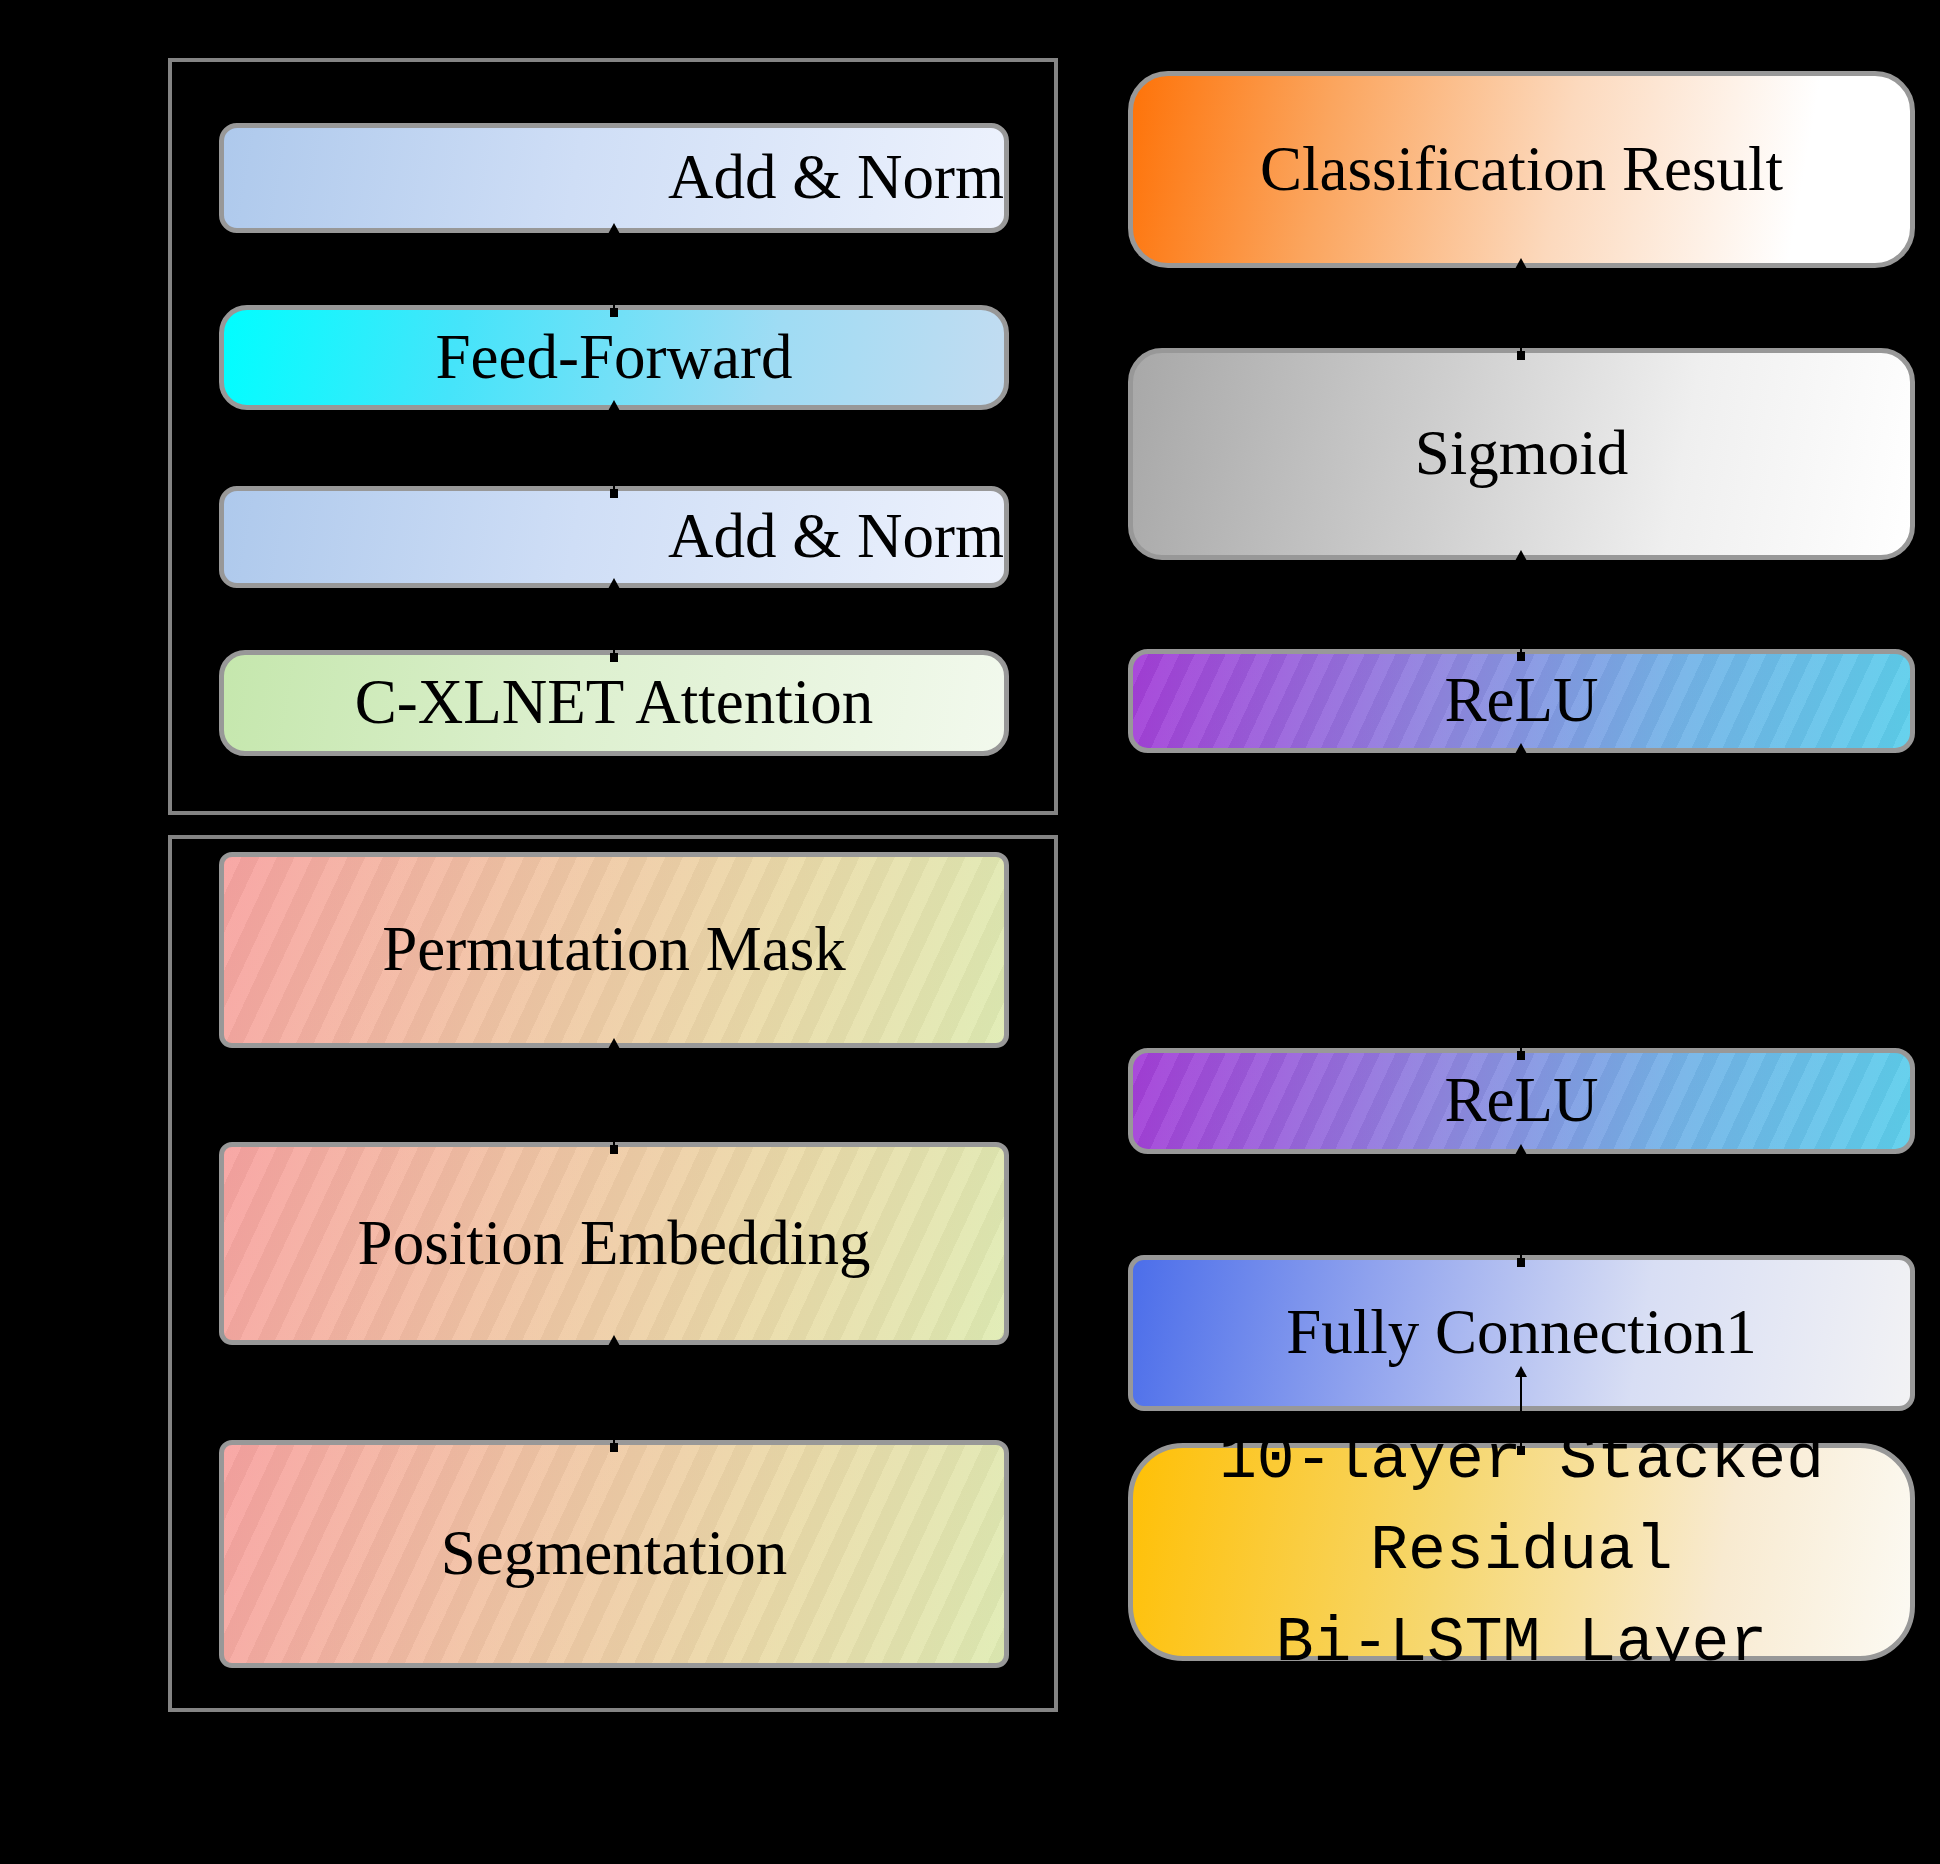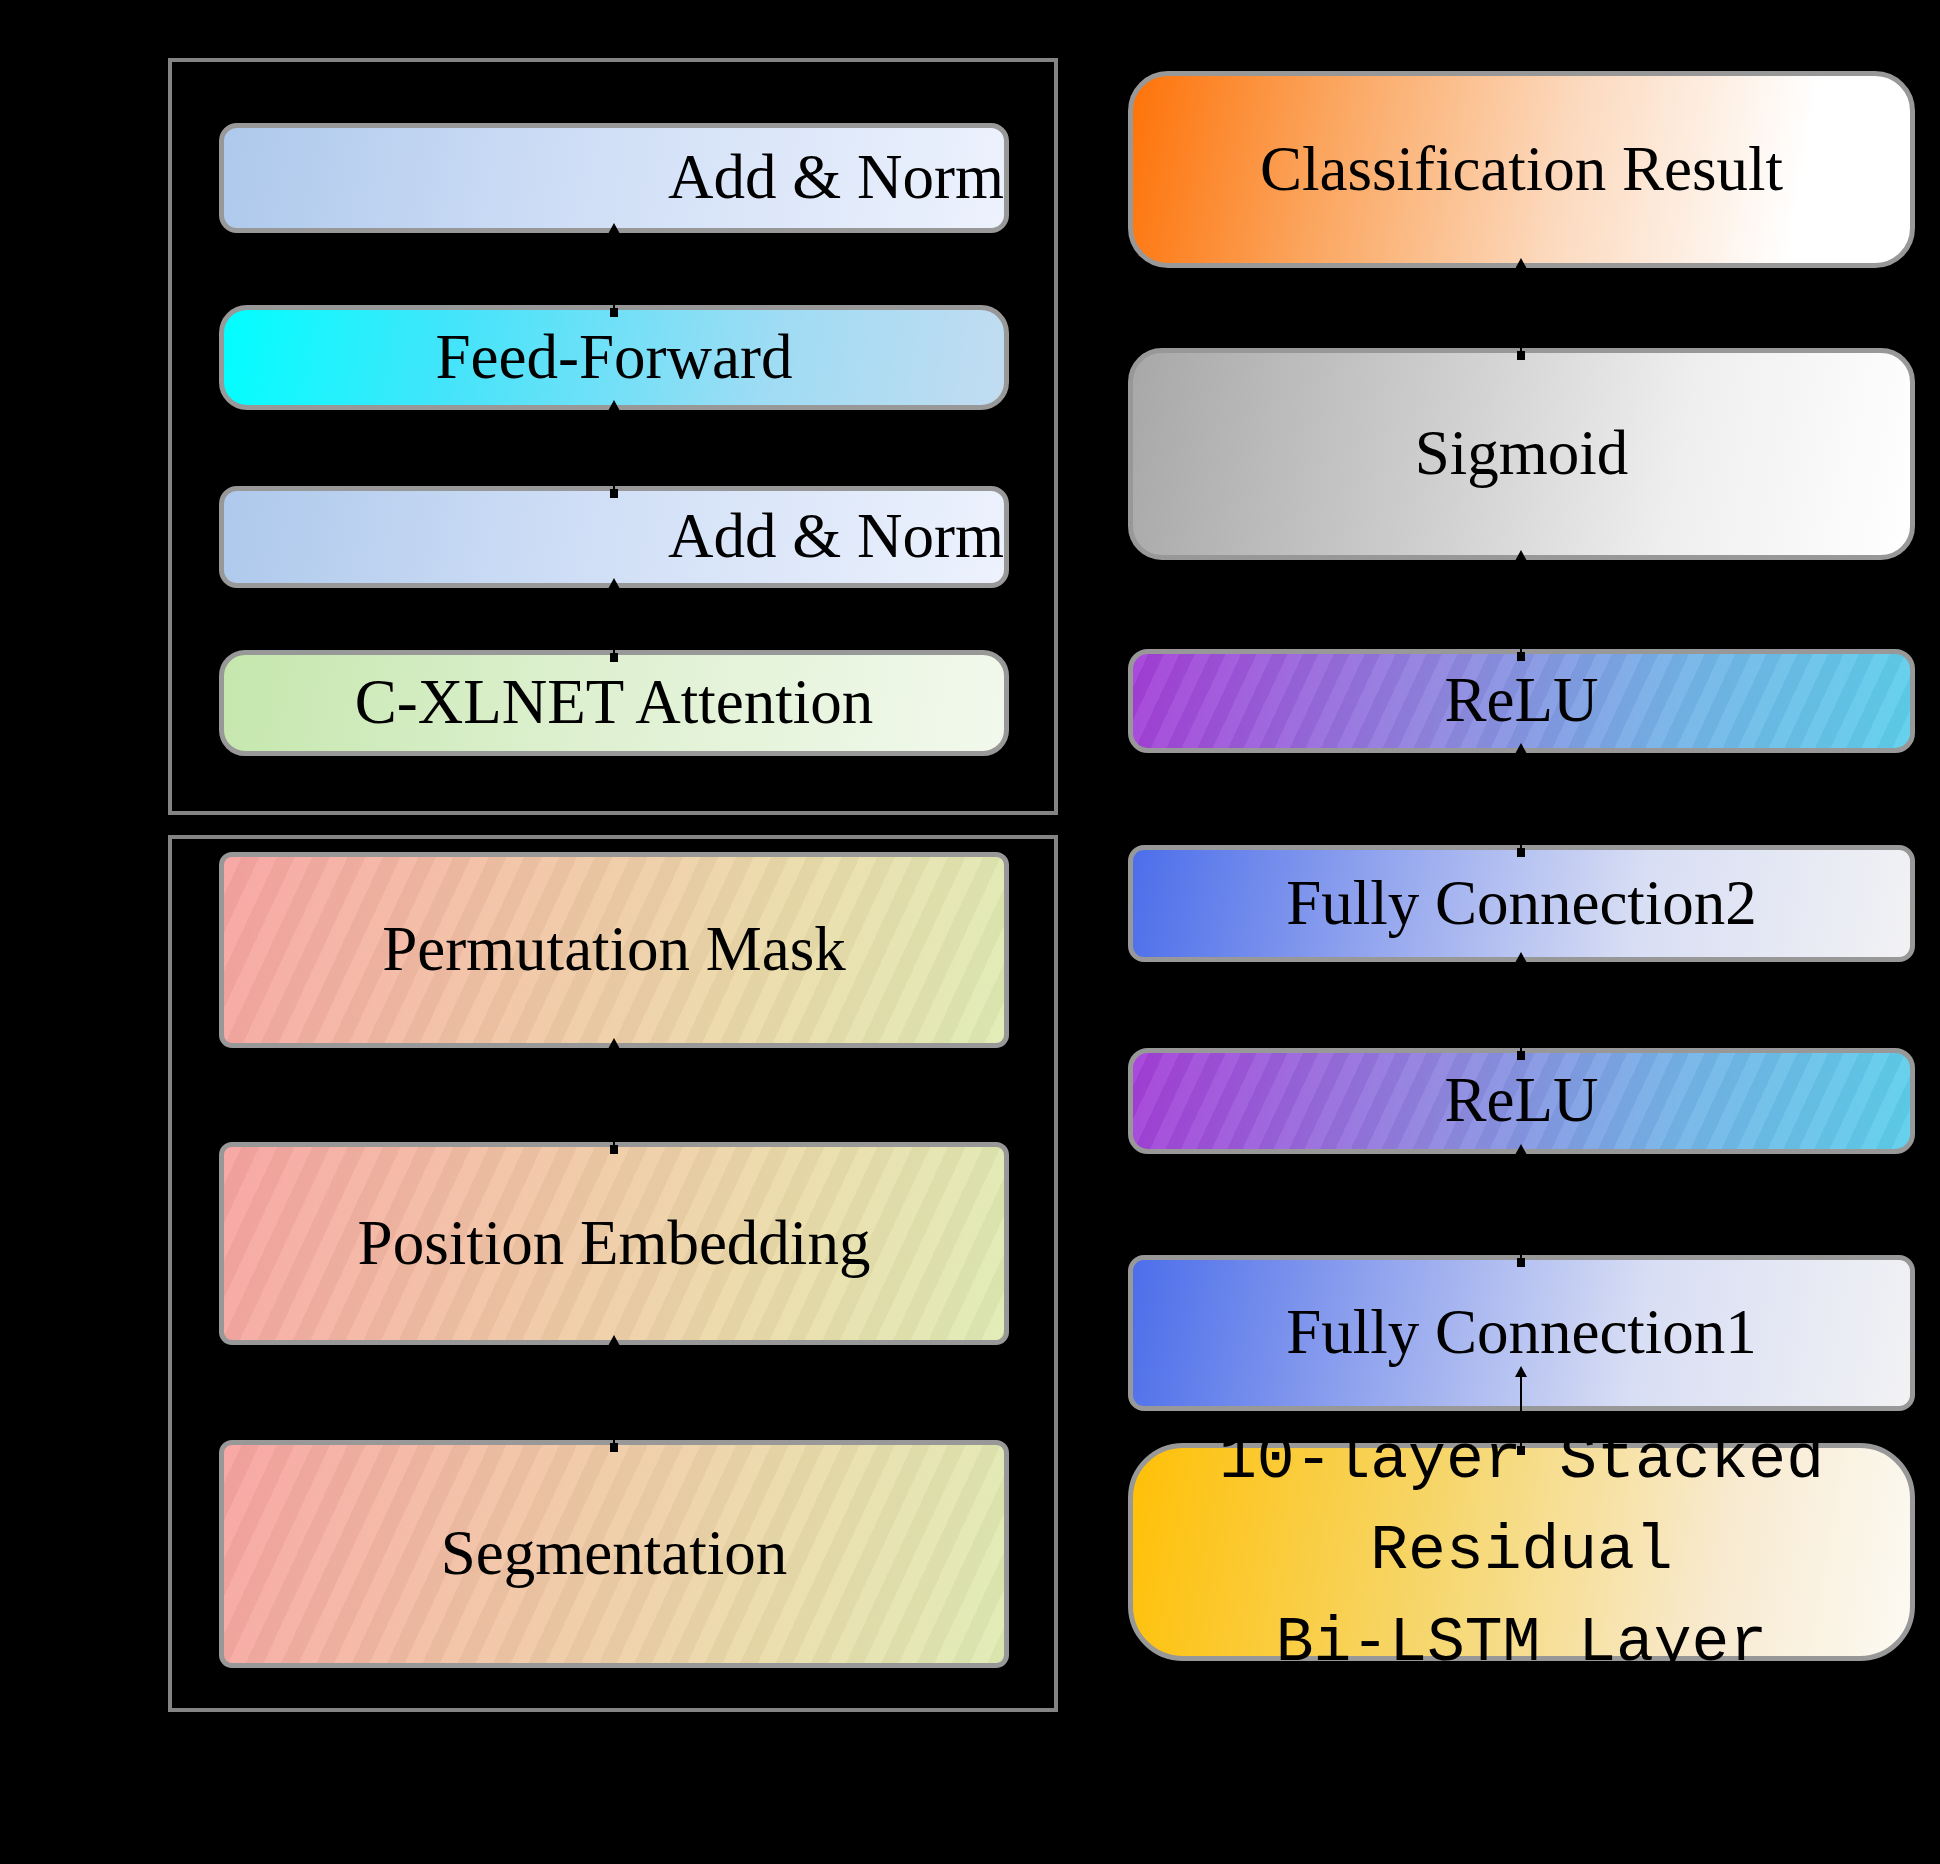--- a/index.html
+++ b/index.html
@@ -150,23 +150,20 @@
 
   <div class="box g-class" style="left:1128px; top:71px; width:787px; height:197px;">
     <span class="label">Classification Result</span>
   </div>
   <div class="box g-sigmoid" style="left:1128px; top:348px; width:787px; height:212px;">
     <span class="label">Sigmoid</span>
   </div>
   <div class="box g-relu" style="left:1128px; top:649px; width:787px; height:104px;">
     <span class="label">ReLU</span>
   </div>
-  <div class="box g-fc" style="left:1128px; top:845px; width:787px; height:117px;">
-    <span class="label">Fully Connection2</span>
-  </div>
   <div class="box g-relu" style="left:1128px; top:1048px; width:787px; height:106px;">
     <span class="label">ReLU</span>
   </div>
   <div class="box g-fc" style="left:1128px; top:1255px; width:787px; height:156px;">
     <span class="label">Fully Connection1</span>
   </div>
   <div class="box g-bilstm" style="left:1128px; top:1443px; width:787px; height:218px;">
     <span class="label two-line">
       <span>10-layer Stacked Residual</span>
       <span>Bi-LSTM Layer</span>

